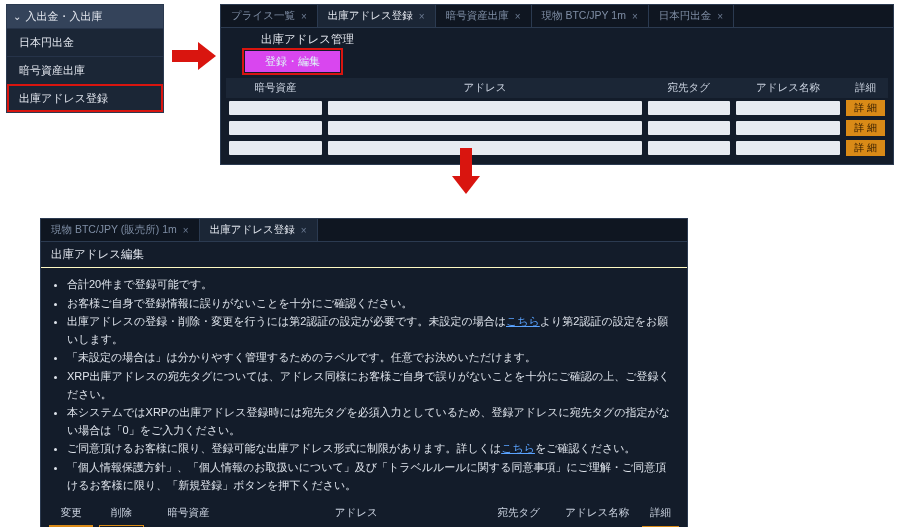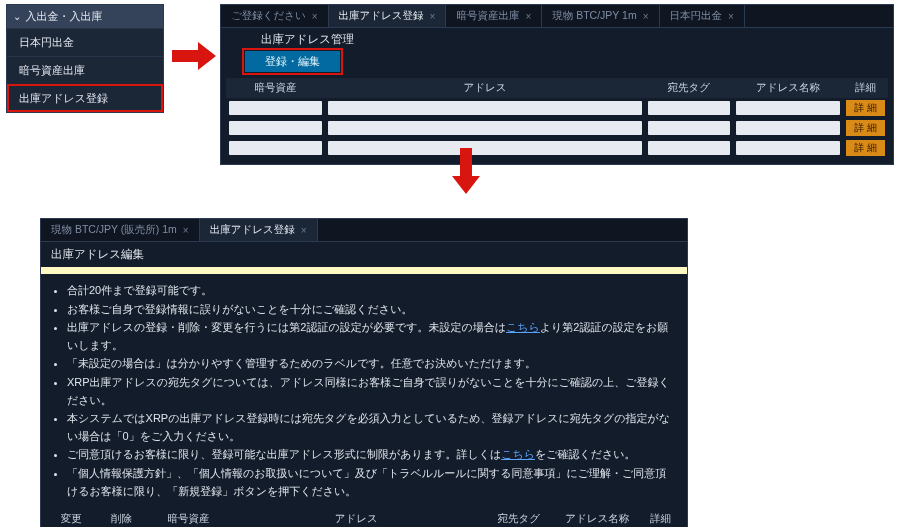--- a/index.html
+++ b/index.html
@@ -67,21 +67,21 @@
     padding: 4px 8px;
     font-size: 11.5px;
     color: #e2e6ee;
     margin-left: 32px;
   }
   .reg-edit-wrap {
     padding: 0 8px 6px 24px;
   }
   .reg-edit-btn {
     display: inline-block;
-    background: #0369a1;
+    background: #d946ef;
     color: #dff4f7;
     padding: 3px 20px;
     font-size: 11px;
     outline: 2px solid #d9150f;
     outline-offset: 1px;
     cursor: pointer;
   }
   table.grid {
     width: calc(100% - 10px);
     margin: 0 5px 6px 5px;
@@ -165,21 +165,21 @@
     position: absolute;
     left: 40px; top: 218px;
     width: 648px;
     background: #131c2a;
     border: 1px solid #2b3a50;
   }
   .p2-title {
     padding: 5px 10px;
     font-size: 11.5px;
     color: #e2e6ee;
-    border-bottom: 7px solid #fef9c3;
+    border-bottom: 1px solid #fef9c3;
   }
   .notes {
     padding: 8px 12px 8px 26px;
     color: #dfe4ec;
     font-size: 11px;
     line-height: 1.6;
   }
   .notes li { list-style: disc; margin-bottom: 1px; }
   .notes a { color: #5aa3ff; text-decoration: underline; cursor: pointer; }
 
@@ -232,21 +232,21 @@
   <div class="item"><span>日本円出金</span></div>
   <div class="item"><span>暗号資産出庫</span></div>
   <div class="item hl"><span>出庫アドレス登録</span></div>
 </div>
 
 <div class="arrow-right"></div>
 
 <div class="panel1">
   <div class="tabbar">
     <div class="tab">
-        <span>ご登録ください</span>
+        <span>プライス一覧</span>
         <span class="x">×</span>
       </div>
     <div class="tab active">
         <span>出庫アドレス登録</span>
         <span class="x">×</span>
       </div>
     <div class="tab">
         <span>暗号資産出庫</span>
         <span class="x">×</span>
       </div>

